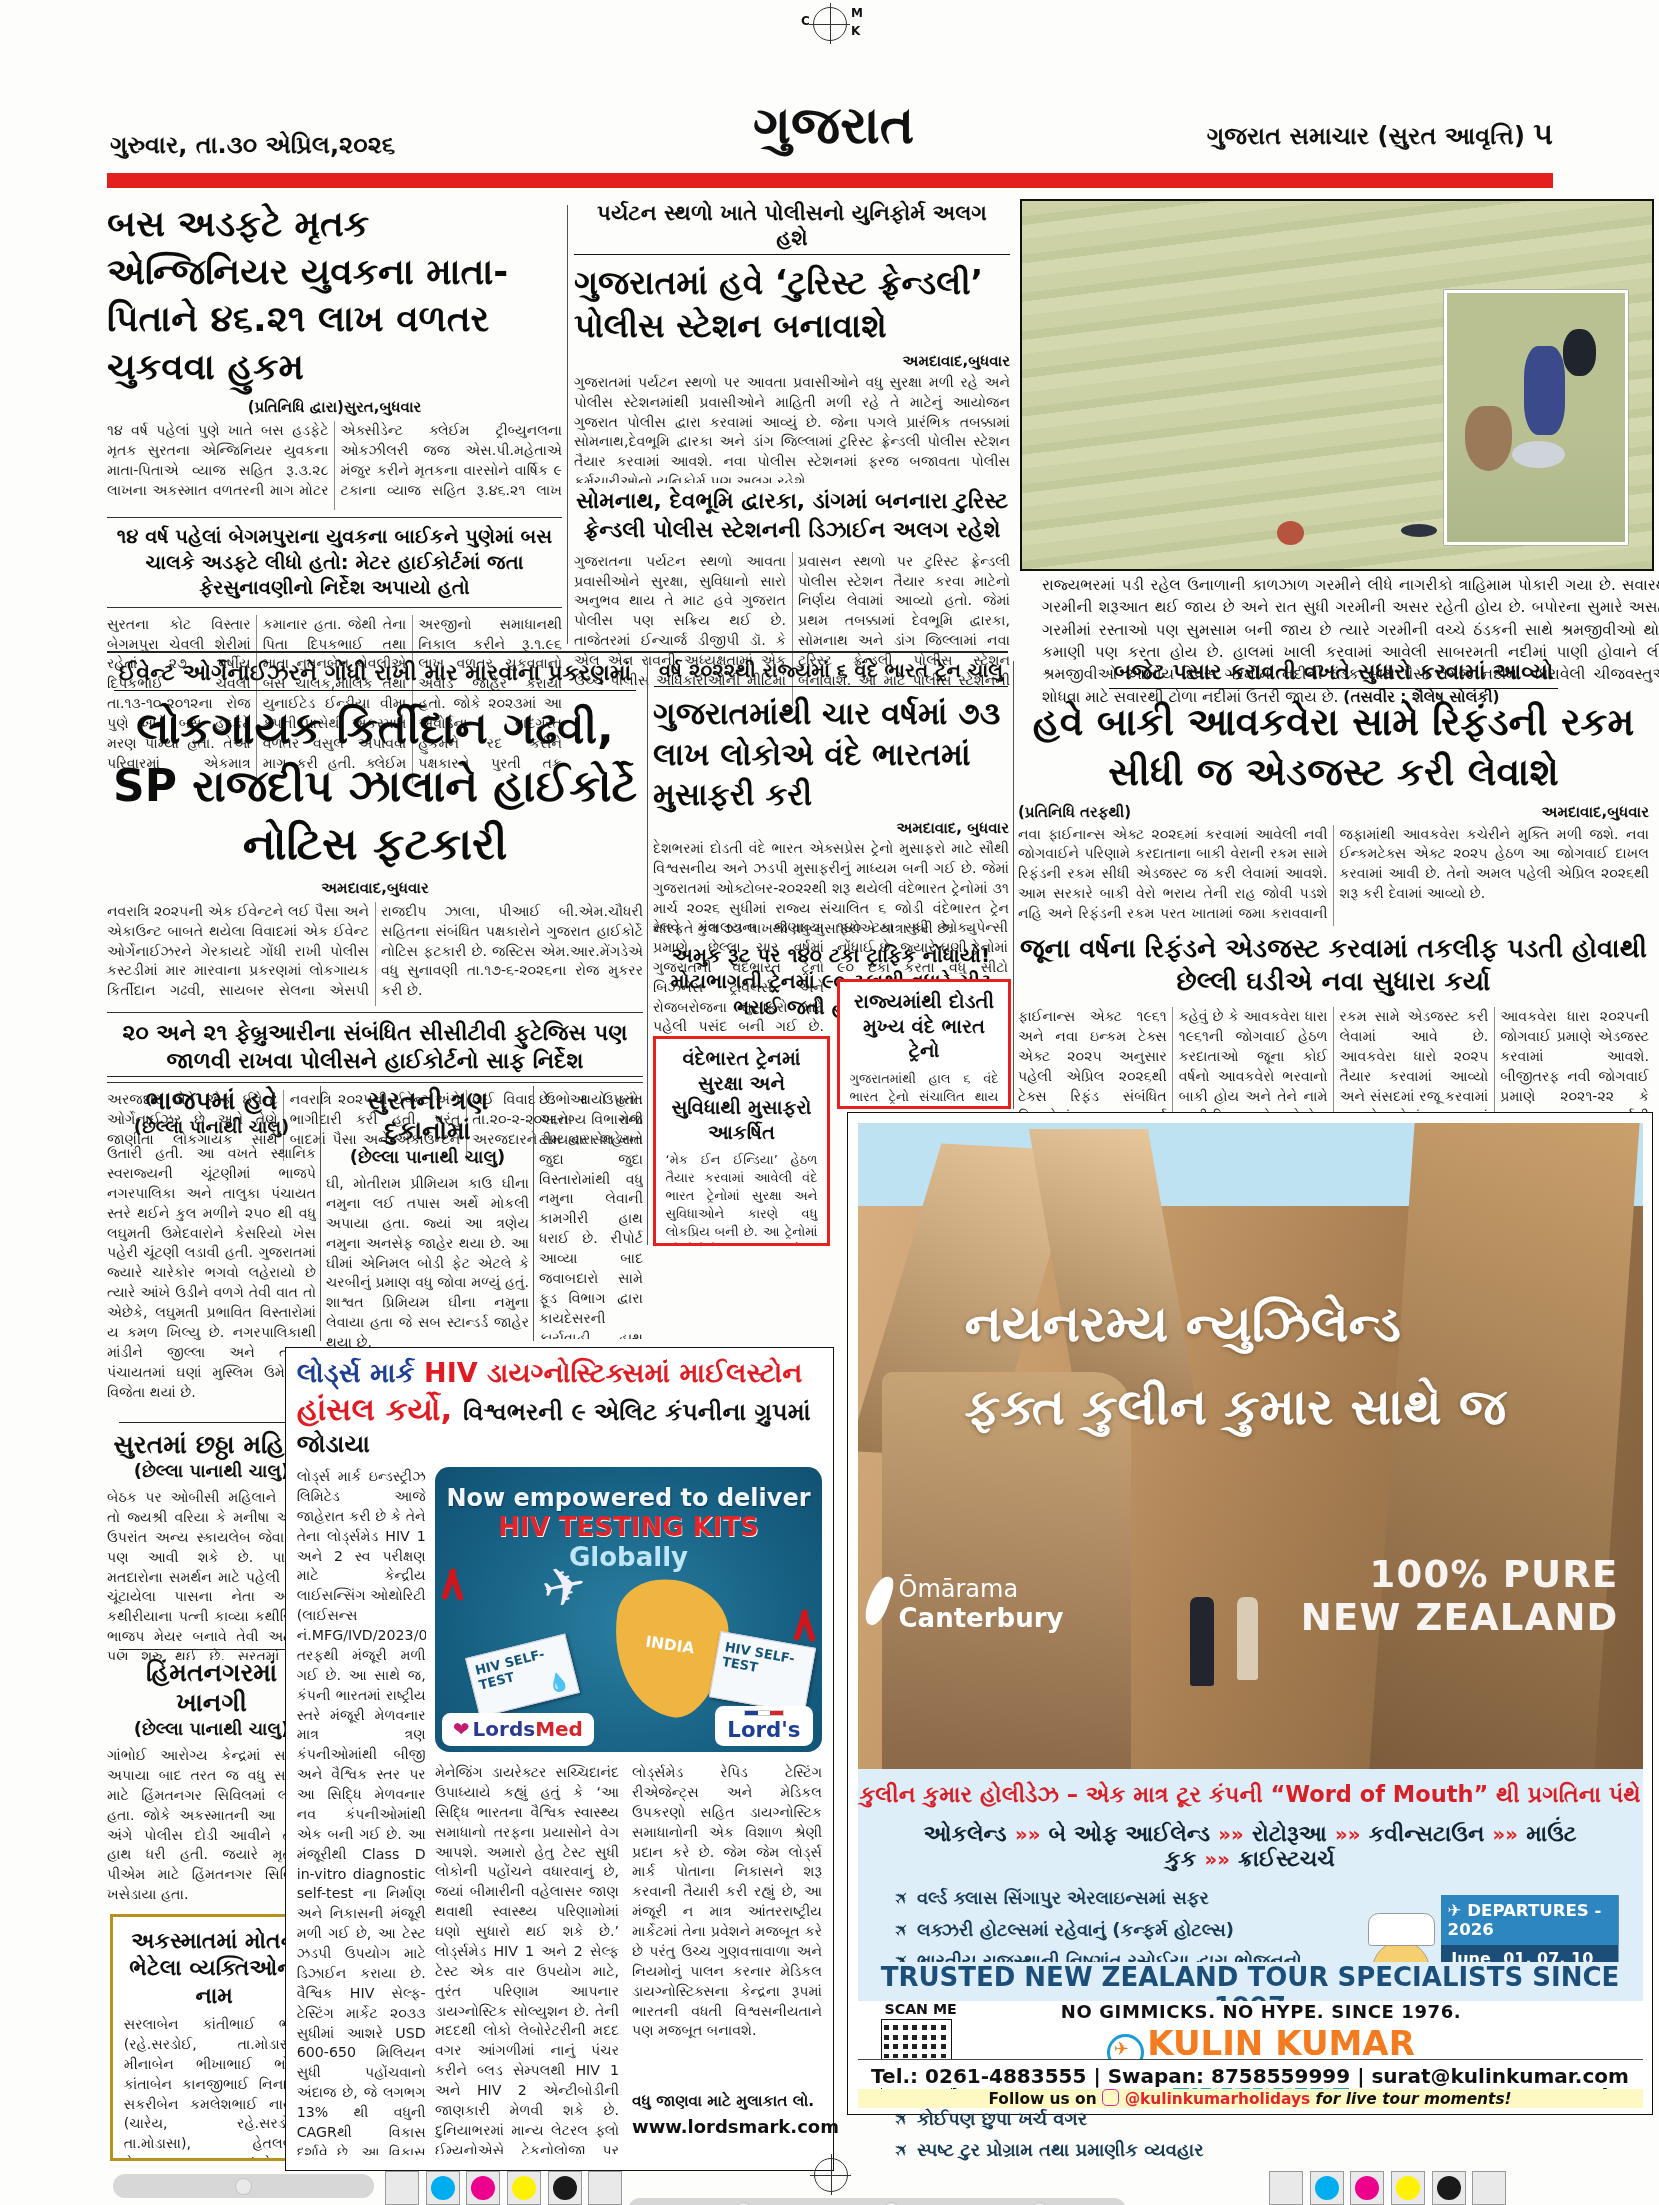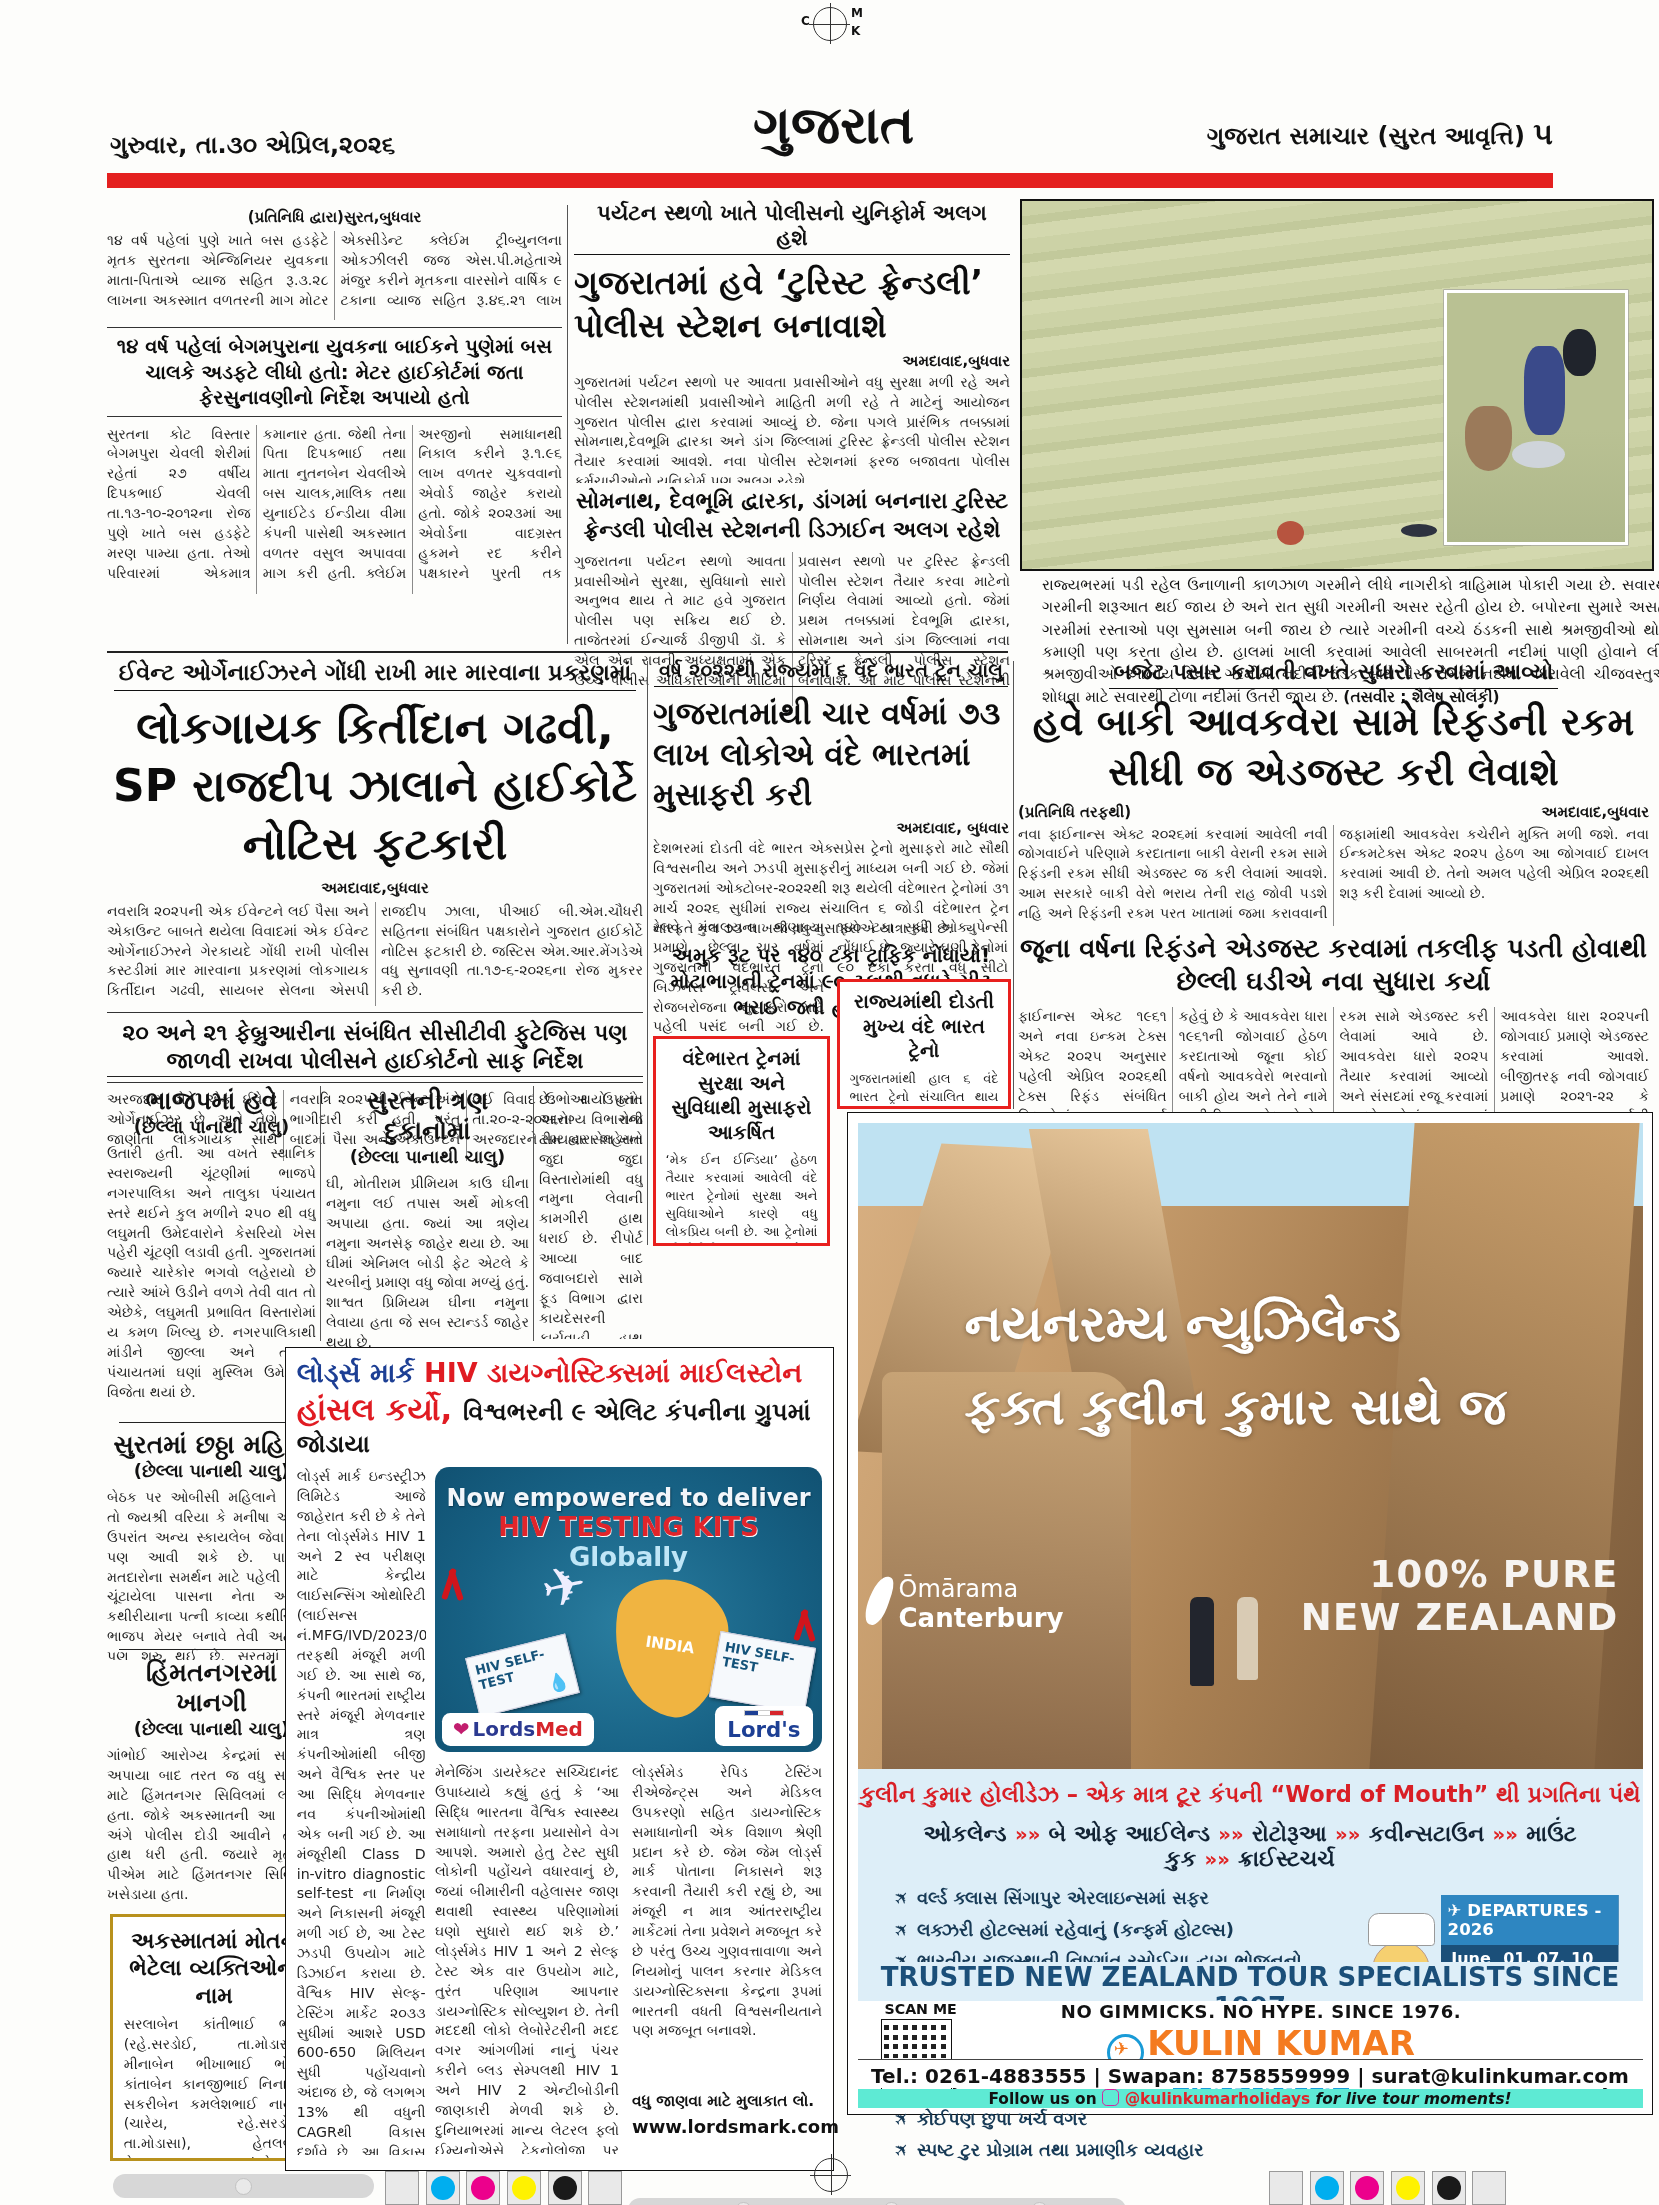--- a/index.html
+++ b/index.html
@@ -83,20 +83,21 @@
 
   <div class="abs bold" style="left:110px;top:114px;font-size:24px;margin-top:17px;">ગુરુવાર, તા.૩૦ એપ્રિલ,૨૦૨૬</div>
   <div class="abs bold right" style="left:1126px;top:116px;width:427px;font-size:24px;">
     <span>ગુજરાત સમાચાર (સુરત આવૃત્તિ)</span>
     <span style="font-size:30px;">૫</span>
   </div>
   <div class="redbar" style="left:107px;top:173px;width:1446px;height:15.4px;"></div>
   <div class="abs center" style="left:753px;top:95px;width:154px;background:#fdfdfb;font-size:52px;font-weight:bold;">ગુજરાત</div>
 
   <div class="abs" style="left:107px;top:200px;width:455px;">
+    <div class="headline" style="font-size:36px;">બસ અડફટે મૃતક એન્જિનિયર યુવકના માતા-પિતાને ૪૬.૨૧ લાખ વળતર ચુકવવા હુકમ</div>
     <div style="display:flex;justify-content:center;margin-top:8.3px;">
       <span class="dateline">(પ્રતિનિધિ દ્વારા)</span>
       <span class="dateline">સુરત,બુધવાર</span>
     </div>
     <div class="body-txt cols2" style="margin-top:4.7px;height:89px;overflow:hidden;">૧૪ વર્ષ પહેલાં પુણે ખાતે બસ હડફેટે મૃતક સુરતના એન્જિનિયર યુવકના માતા-પિતાએ વ્યાજ સહિત રૂ.૩.૨૮ લાખના અકસ્માત વળતરની માગ મોટર એક્સીડેન્ટ ક્લેઈમ ટ્રીબ્યુનલના ઓકઝીલરી જજ એસ.પી.મહેતાએ મંજુર કરીને મૃતકના વારસોને વાર્ષિક ૯ ટકાના વ્યાજ સહિત રૂ.૪૬.૨૧ લાખ વળતર પેટે ચુકવવા બસચાલક,માલિક તથા વીમા કંપની ફંપણી કર્યો છે.</div>
     <div class="subhead" style="font-size:19.6px;border-top:1.2px solid #333;border-bottom:1.2px solid #333;padding:6px 2.4px;margin-top:7.1px;">૧૪ વર્ષ પહેલાં બેગમપુરાના યુવકના બાઈકને પુણેમાં બસ ચાલકે અડફટે લીધો હતો: મેટર હાઈકોર્ટમાં જતા ફેરસુનાવણીનો નિર્દેશ અપાયો હતો</div>
     <div class="body-txt cols3" style="margin-top:7.1px;height:169px;overflow:hidden;">સુરતના કોટ વિસ્તાર બેગમપુરા ચેવલી શેરીમાં રહેતાં ૨૭ વર્ષીય દિપકભાઈ ચેવલી તા.૧૩-૧૦-૨૦૧૨ના રોજ પુણે ખાતે બસ હડફેટે મરણ પામ્યા હતા. તેઓ પરિવારમાં એકમાત્ર કમાનાર હતા. જેથી તેના પિતા દિપકભાઈ તથા માતા નુતનબેન ચેવલીએ બસ ચાલક,માલિક તથા યુનાઈટેડ ઈન્ડીયા વીમા કંપની પાસેથી અકસ્માત વળતર વસુલ અપાવવા માગ કરી હતી. ક્લેઈમ અરજીનો સમાધાનથી નિકાલ કરીને રૂ.૧.૯૬ લાખ વળતર ચુકવવાનો એવોર્ડ જાહેર કરાયો હતો. જોકે ૨૦૨૩માં આ એવોર્ડના વાદગ્રસ્ત હુકમને રદ કરીને પક્ષકારને પુરતી તક આપીને નવેસરથી સુનાવણી પર લેવા નિર્દેશ અપાયો હતો. જેથી ક્લેઈમ કેસની નવેસરથી સુનાવણી હાથ ધરાઈ તેમાં અરજદાર માતા-પિતા તરફે રજૂઆત કરવામાં આવી હતી કે મૃતક પુત્ર મીકેનીકલ એન્જિનિયર તરીકે માસિક રૂ.૩૪ હજારની આવક મેળવતો હતો. જેથી ટ્રીબ્યુનલ કોર્ટે અરજદારો તરફેની રજૂઆત ગ્રાહ્ય રાખી માતા-પિતાને ઉપરોક્ત વ્યાજ સહિત વળતર વસુલ અપાવવા હુકમ કર્યો છે.</div>
   </div>
 
   <div class="vrule" style="left:567px;top:205px;height:439px;"></div>
@@ -326,21 +327,21 @@
         <div class="bold" style="font-size:18px;letter-spacing:0.6px;">NO GIMMICKS. NO HYPE. SINCE 1976.</div>
         <div style="margin-top:1.2px;">
           <span style="display:inline-block;width:31px;height:31px;border:3.6px solid #199bd7;border-radius:50%;vertical-align:middle;position:relative;"><span style="position:absolute;left:3.6px;top:1.2px;color:#f47b20;font-size:18px;">✈</span></span>
           <span class="bold" style="font-size:34px;color:#f47b20;">KULIN KUMAR</span>
           <div style="display:inline-block;background:#199bd7;color:#fff;font-weight:bold;font-size:18px;padding:2.4px 14.2px;vertical-align:middle;">H O L I D A Y S</div>
         </div>
       </div>
       <div class="abs center bold" style="left:0;top:70px;width:785px;font-size:16.6px;">304, Rajhans Bonista Old Ghod Dod Road, Behind Ram Chowk, Adarsh Society, Athwa, Surat, Gujarat 395007</div>
     </div>
     <div class="abs center bold" style="left:9.5px;top:946px;width:785px;font-size:20px;border-top:1.2px solid #444;padding-top:3.6px;background:#fff;">Tel.: 0261-4883555 | Swapan: 8758559999 | surat@kulinkumar.com</div>
-    <div class="abs center" style="left:9.5px;top:976px;width:785px;font-size:15.4px;font-weight:bold;background:#5eead4;">
+    <div class="abs center" style="left:9.5px;top:976px;width:785px;font-size:15.4px;font-weight:bold;background:#fef9c3;">
       <span>Follow us on</span>
       <span style="display:inline-block;width:15.4px;height:15.4px;border:1.8px solid #d6249f;border-radius:4.7px;vertical-align:-2.4px;"></span>
       <span style="color:#e0252b;">@kulinkumarholidays</span>
       <i>for live tour moments!</i>
     </div>
   </div>
 
   <div class="abs graybar" style="left:113px;top:2174px;width:261px;">
       <i style="left:122px;"></i>
     </div>

